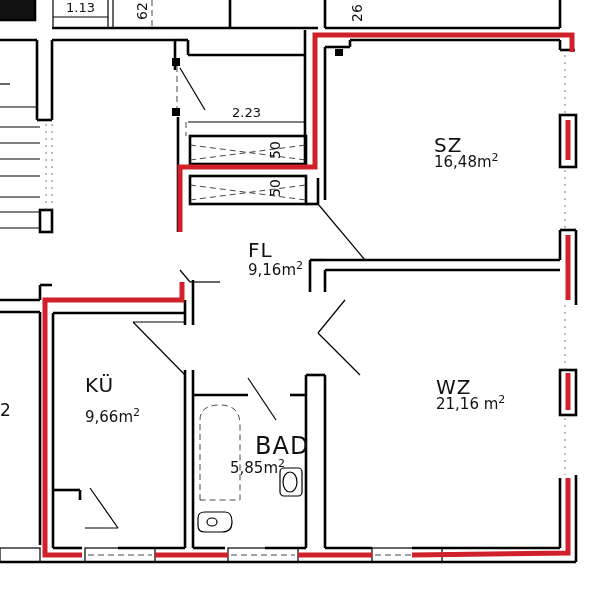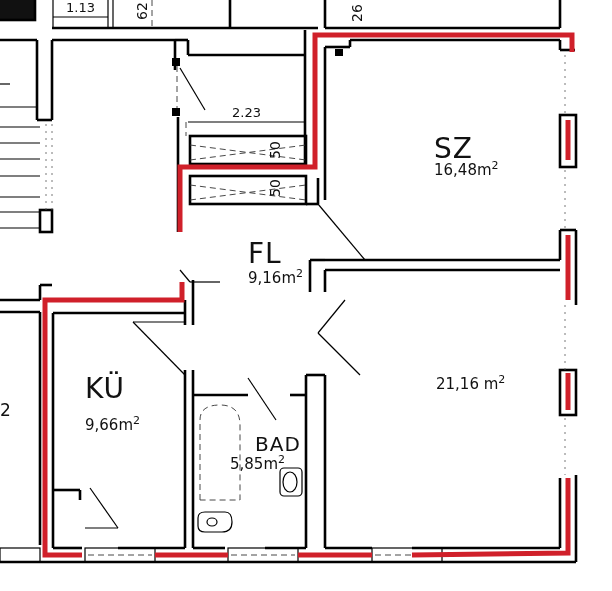--- a/index.html
+++ b/index.html
@@ -4,21 +4,21 @@
 <style>
   html, body { margin:0; padding:0; background:#ffffff; }
   body { width:612px; height:591px; overflow:hidden; position:relative; font-family:"DejaVu Sans", sans-serif; }
   svg { position:absolute; left:0; top:0; }
   .wall { fill:none; stroke:#000; stroke-width:2.6; }
   .thin { fill:none; stroke:#000; stroke-width:1.2; }
   .dash { fill:none; stroke:#333; stroke-width:0.9; stroke-dasharray:6 4; }
   .dot { fill:none; stroke:#555; stroke-width:0.8; stroke-dasharray:2 5; }
   .red { fill:none; stroke:var(--red); stroke-width:5; stroke-linejoin:miter; }
   .lbl { position:absolute; color:#111; white-space:nowrap; line-height:1; }
-  .room-name { font-size:28px; letter-spacing:1px; }
+  .room-name { font-size:20px; letter-spacing:1px; }
   .room-area { font-size:15px; }
   .room-area sup { font-size:11px; vertical-align:top; position:relative; top:-3px; }
   .dim { font-size:13px; }
   .dimv { font-size:14px; transform:rotate(-90deg); transform-origin:center; }
 </style>
 </head>
 <body>
 
 <svg width="612" height="591" viewBox="0 0 612 591" style="--red:#d0202a">
 
@@ -194,18 +194,19 @@
 </div>
 <div class="lbl" style="left:248px;top:240px;">
   <div class="room-name">FL</div>
   <div class="room-area" style="margin-top:3px;"><span>9,16</span><span>m</span><sup>2</sup></div>
 </div>
 <div class="lbl" style="left:85px;top:375px;">
   <div class="room-name">KÜ</div>
   <div class="room-area" style="margin-top:15px;"><span>9,66</span><span>m</span><sup>2</sup></div>
 </div>
 <div class="lbl" style="left:230px;top:434px;">
-  <div class="room-name" style="font-size:20px;padding-left:25px;">BAD</div>
+  <div class="room-name" style="font-size:24px;padding-left:25px;">BAD</div>
   <div class="room-area" style="margin-top:3px;"><span>5,85</span><span>m</span><sup>2</sup></div>
 </div>
 <div class="lbl" style="left:436px;top:377px;">
+  <div class="room-name">WZ</div>
   <div class="room-area" style=""><span>21,16</span> <span>m</span><sup>2</sup></div>
 </div>
 
 </body></html>

